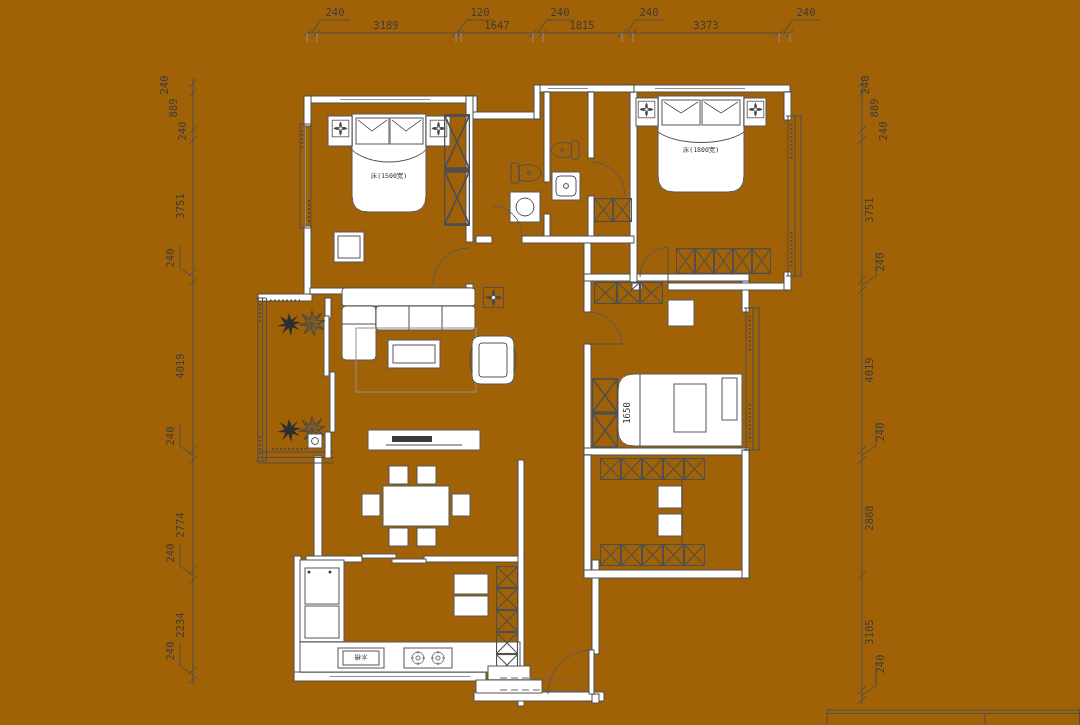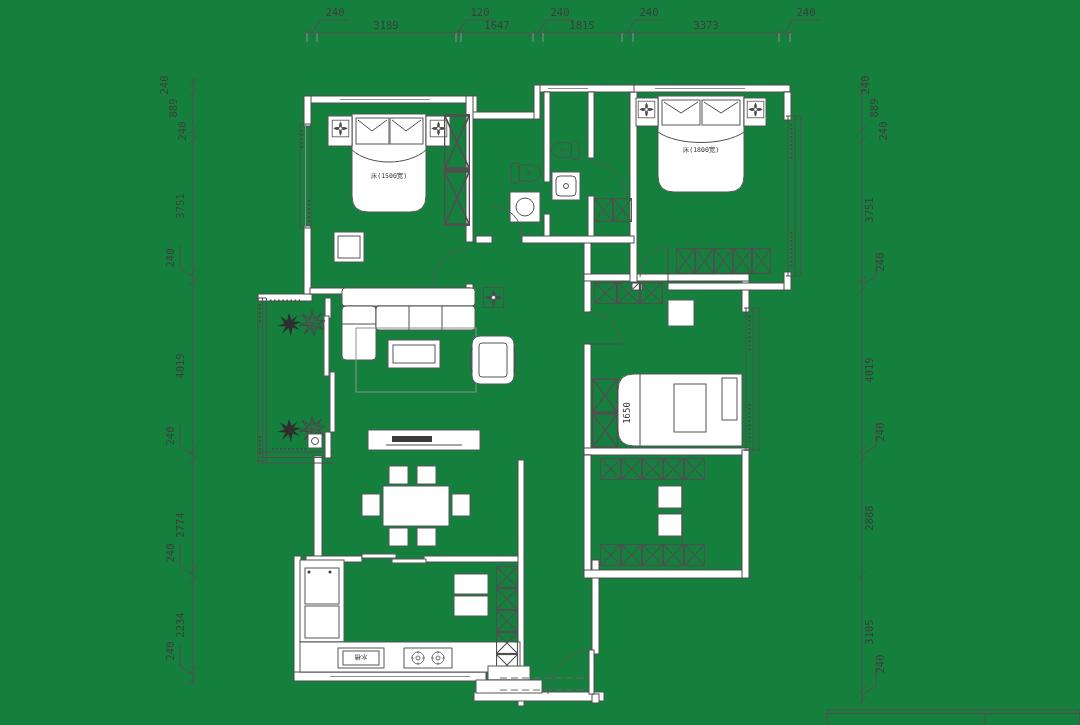--- a/index.html
+++ b/index.html
@@ -1,16 +1,16 @@
 <!DOCTYPE html>
 <html><head>
 <meta charset="utf-8">
 <style>
   html,body{margin:0;padding:0;background:#fff;}
-  #stage{position:relative;width:1080px;height:725px;background:#15803d;overflow:hidden;}
+  #stage{position:relative;width:1080px;height:725px;background:#a16207;overflow:hidden;}
   svg{position:absolute;left:0;top:0;}
   text{font-family:"DejaVu Sans Mono","Liberation Mono",monospace;}
   .dim{font-size:10.5px;fill:#3d3d3d;}
   .rlabel{font-size:6.5px;fill:#333;}
   .midlabel{font-size:9px;fill:#333;}
   .ln{stroke:#4f4f4f;fill:none;stroke-width:1;}
   .lt{stroke:#8f8f8f;fill:none;stroke-width:1;}
   .w{fill:#ffffff;stroke:#4f4f4f;stroke-width:1;}
   .fur{fill:#ffffff;stroke:#575757;stroke-width:1;}
   .drk{fill:#3a3a3a;stroke:none;}

